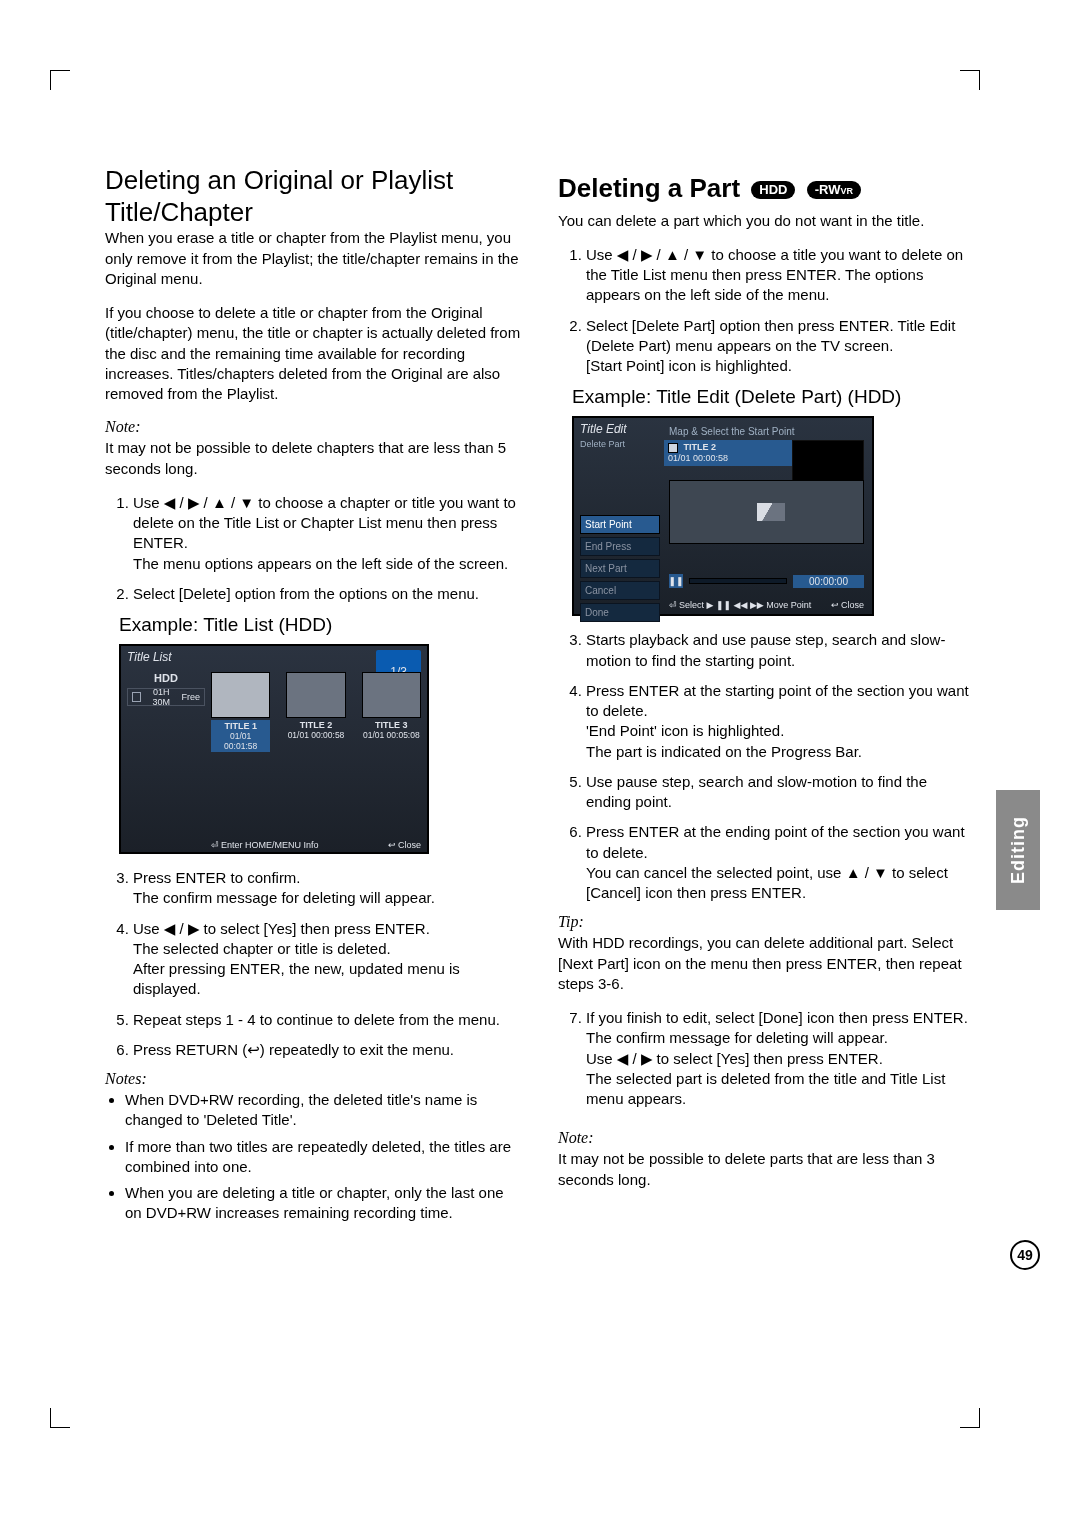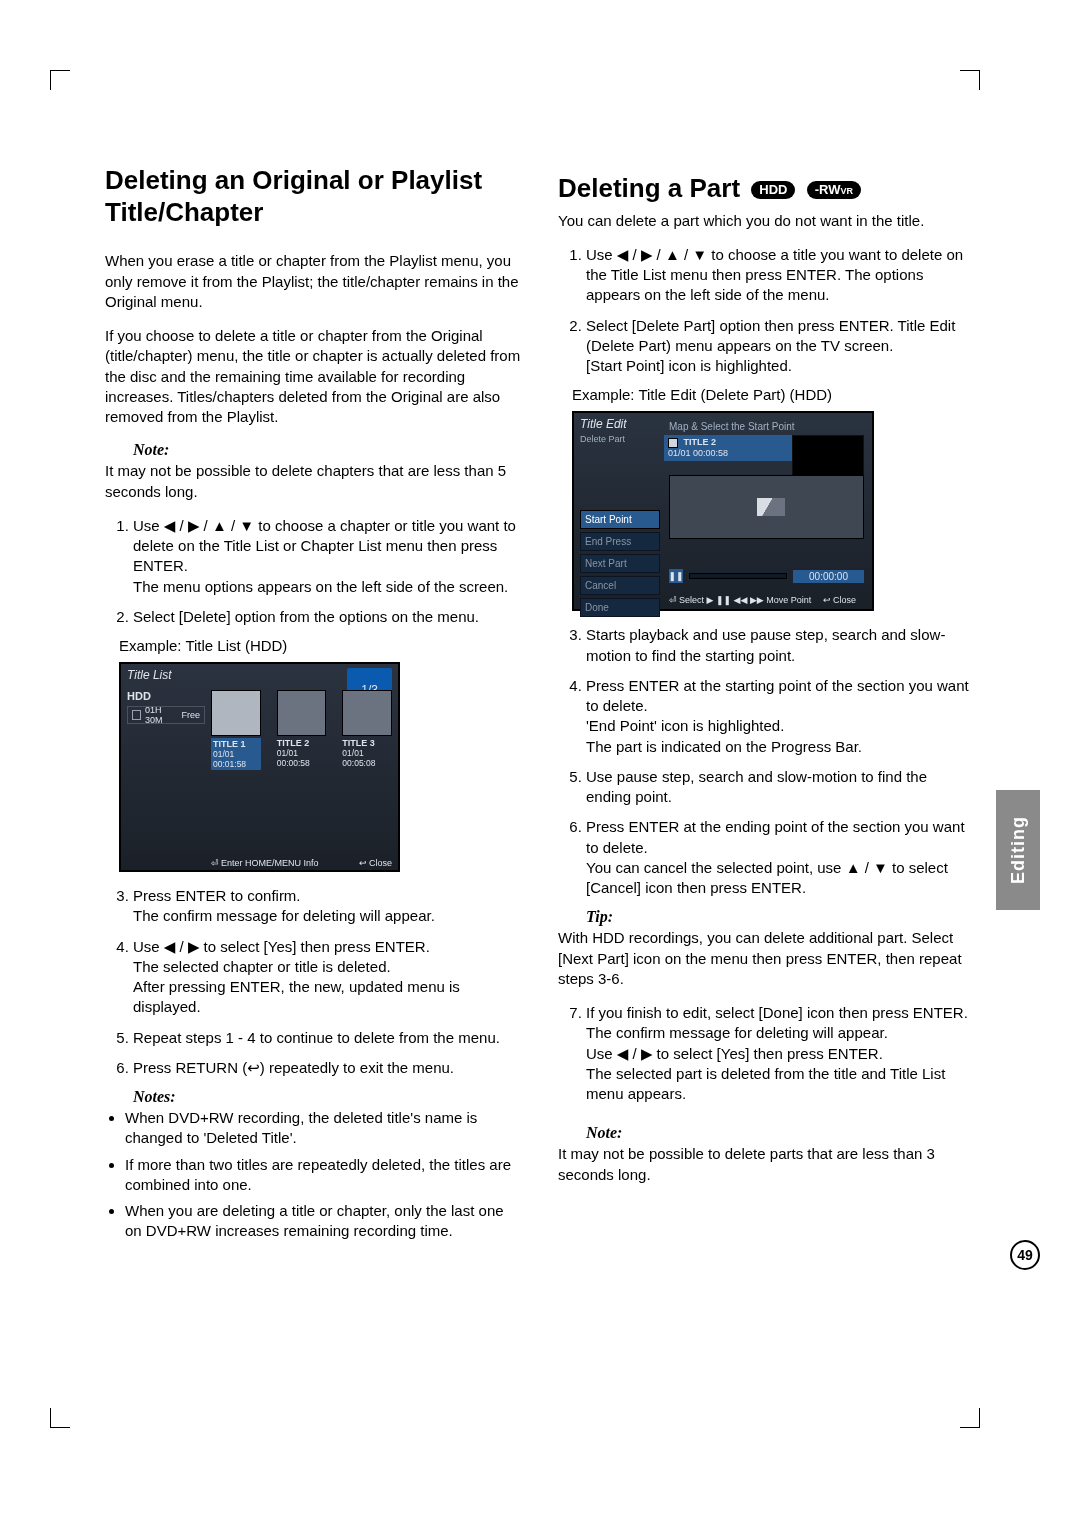--- a/index.html
+++ b/index.html
@@ -20,38 +20,38 @@
     position: absolute;
     left: 105px;
     top: 165px;
     width: 870px;
     display: flex;
     gap: 36px;
   }
   .col { flex: 1 1 0; min-width: 0; }
   h2 {
     font-size: 26px;
-    font-weight: bold;
+    font-weight: normal;
     line-height: 1.22;
-    margin-bottom: 23px;
+    margin-bottom: 0;
   }
   .h2-inline {
     font-size: 26px;
     font-weight: bold;
     line-height: 1.22;
     margin-bottom: 6px;
     margin-top: 8px;
   }
   .body { font-size: 15px; line-height: 1.35; margin-bottom: 14px; }
-  .note-h { font-style: italic; font-weight: bold; font-size: 16px; margin-bottom: 2px; font-family: Georgia, 'Times New Roman', serif; margin-left: 28px;}
+  .note-h { font-style: italic; font-weight: normal; font-size: 16px; margin-bottom: 2px; font-family: Georgia, 'Times New Roman', serif;}
   ol.steps { list-style: decimal; padding-left: 28px; font-size: 15px; line-height: 1.35; }
   ol.steps > li { margin-bottom: 10px; }
   ul.bul { list-style: disc; padding-left: 20px; font-size: 15px; line-height: 1.35; }
   ul.bul > li { margin-bottom: 6px; }
-  .example-cap { font-size: 15px; margin: 6px 0 8px 14px; }
+  .example-cap { font-size: 19px; margin: 6px 0 8px 14px; }
 
   .badge {
     display: inline-block;
     background: #000;
     color: #fff;
     font-size: 13px;
     font-weight: bold;
     padding: 1px 8px;
     border-radius: 10px;
     vertical-align: middle;
@@ -82,27 +82,28 @@
     top: 1240px;
     width: 30px; height: 30px;
     border: 2px solid #000;
     border-radius: 50%;
     display:flex; align-items:center; justify-content:center;
     font-weight: bold; font-size: 14px;
   }
 
   
   .shot {
-    width: 281px; height: 210px;
+    width: 310px; height: 210px;
     border: 2px solid #000;
     margin: 0 0 14px 14px;
     background: linear-gradient(#2b3340, #1b2028);
     color: #dfe3ea;
     font-size: 10px;
     position: relative;
+    text-align: center;
   }
   .shot .hdrbar { display:flex; justify-content:space-between; padding:4px 6px; font-style: italic; font-size:12px; }
   .shot .pager { background:#0a5bb0; padding:15px 14px; font-style:normal; border-radius:2px;}
   .shot .leftcol { position:absolute; left:6px; top:26px; width:78px; }
   .shot .chip { font-weight:bold; font-size:11px; margin-bottom:4px;}
   .shot .freebox { border:1px solid #4a5260; height:18px; margin-bottom:3px; display:flex; gap:4px; align-items:center; justify-content:flex-end; padding:0 4px; font-size:9px;}
   .shot .freebox .ico { width:10px;height:10px;border:1px solid #9aa3b3; }
   .shot .menu div { background:#1a2f48; border:1px solid #0d1520; padding:2px 4px; margin-top:2px; font-size:10px; }
   .shot .menu div.sel { background:#285a90; }
   .shot .thumbs { position:absolute; left:90px; top:26px; right:6px; display:flex; gap:16px;}
@@ -131,21 +132,21 @@
   .shot2 .thumb { position:absolute; right:8px; top:22px; width:72px; height:46px; background:#000; border:1px solid #111;}
   .shot2 .preview { position:absolute; left:95px; top:62px; right:8px; height:64px; background:#3e4752; border:1px solid #000;}
   .shot2 .preview::after{content:""; position:absolute; left:45%; top:35%; width:28px;height:18px; background:linear-gradient(120deg,#d9dde4 40%, transparent 41%), #6b7380;}
   .shot2 .sidemenu { position:absolute; left:6px; top:94px; width:80px;}
   .shot2 .sidemenu div { background:#14293f; border:1px solid #0b1420; padding:3px 4px; margin-top:3px; font-size:10px; color:#8a93a2;}
   .shot2 .sidemenu div.act { background:#285a90; color:#fff; border:1px solid #000;}
   .shot2 .timebar { position:absolute; left:95px; bottom:26px; right:8px; display:flex; align-items:center; gap:6px;}
   .shot2 .timebar .pb{width:14px;height:14px;background:#285a90;display:flex;align-items:center;justify-content:center;font-size:9px;}
   .shot2 .timebar .bar{flex:1;height:6px;background:#0e1a28;border:1px solid #000;}
   .shot2 .timebar .tm{background:#275a90;padding:1px 16px;font-size:10px;}
-  .shot2 .footer { position:absolute; bottom:4px; left:95px; right:16px; font-size:9px; display:flex; justify-content:space-between;}
+  .shot2 .footer { position:absolute; bottom:4px; left:95px; right:8px; font-size:9px; display:flex; justify-content:space-between;}
 </style>
 </head>
 <body>
 
 <div class="crop-top-left"></div>
 <div class="crop-top-right"></div>
 <div class="crop-bot-left"></div>
 <div class="crop-bot-right"></div>
 
 <div class="side-tab">Editing</div>

